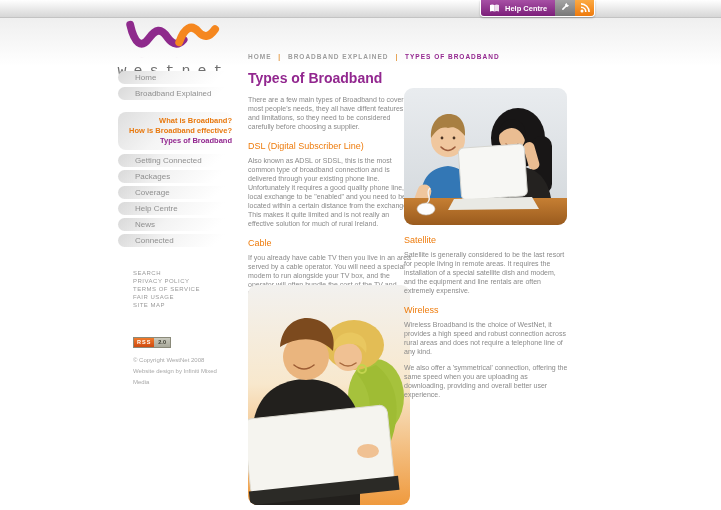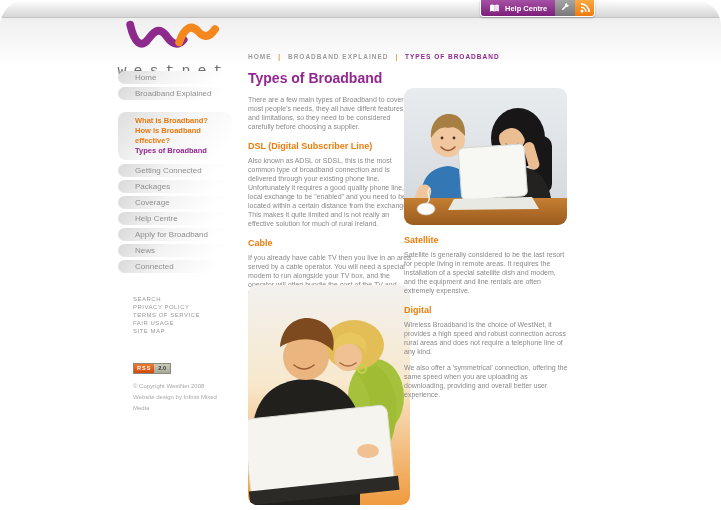--- a/index.html
+++ b/index.html
@@ -1,17 +1,17 @@
 <!DOCTYPE html>
 <html><head>
 <meta charset="utf-8">
 <style>
   html,body{margin:0;padding:0;}
   .page{position:relative;width:721px;height:510px;background:#ffffff;overflow:hidden;
-        font-family:"Liberation Sans",sans-serif;border-radius:26px;}
+        font-family:"Liberation Sans",sans-serif;}
   
   .topbar{position:absolute;top:0;left:0;width:721px;height:17px;
           background:linear-gradient(#ffffff,#d6d6d6);border-bottom:1px solid #c3c3c3;}
   .header-fade{position:absolute;top:18px;left:0;width:721px;height:48px;
           background:linear-gradient(#efefef,#ffffff);}
   .help-widget{position:absolute;top:0;left:480px;height:16px;display:flex;
           border-radius:0 0 4px 4px;overflow:hidden;box-shadow:0 1px 2px rgba(0,0,0,.25);
           border:1px solid #ffffff;border-top:none;}
   .hw-seg{display:flex;align-items:center;justify-content:center;}
   .hw-purple{background:linear-gradient(#a750a5,#7c1f7a);padding:0 8px;gap:5px;}
@@ -24,39 +24,39 @@
   .breadcrumb{position:absolute;left:248px;top:53px;font-size:6.5px;font-weight:bold;
           letter-spacing:1px;color:#9d9d9d;white-space:nowrap;}
   .breadcrumb .sep{color:#e2953a;margin:0 4px;}
   .breadcrumb .active{color:#93278f;}
   
   .sidebar{position:absolute;left:118px;top:71px;width:114px;}
   .pill{height:13px;border-radius:8px;margin-bottom:3px;
         background:linear-gradient(135deg,#d9d9d9 0%,#f3f3f3 40%,#ffffff 85%);
         font-size:8px;color:#8f8f8f;line-height:13px;padding-left:17px;cursor:pointer;
         box-shadow:0 1px 1px rgba(255,255,255,.9);}
-  .submenu{border-radius:8px;margin:12px 0 4px 0;padding:4px 0 4px 17px;
-        background:linear-gradient(135deg,#dedede 0%,#f5f5f5 45%,#ffffff 90%);}
+  .submenu{border-radius:8px;margin:12px 0 4px 0;padding:4px 0 4px 1px;
+        background:linear-gradient(135deg,#dedede 0%,#f5f5f5 45%,#ffffff 90%);text-align:right;}
   .sublink{font-size:7.5px;font-weight:bold;line-height:10px;cursor:pointer;}
   .sublink.orange{color:#e8790f;}
   .sublink.purple{color:#92278f;}
   .side-foot{margin:22px 0 0 15px;}
   .foot-link{font-size:6px;letter-spacing:.5px;color:#9b9b9b;line-height:8px;cursor:pointer;}
   .badge{margin:28px 0 0 15px;display:inline-flex;height:9px;border:1px solid #8a8a7a;cursor:pointer;}
   .badge .b-left{background:linear-gradient(#f07a2a,#cf4a10);color:#fff;font-size:5.5px;
         font-weight:bold;line-height:9px;padding:0 3px;letter-spacing:1px;}
   .badge .b-right{background:linear-gradient(#c9c9bd,#a9a99b);color:#3a3a30;font-size:5.5px;
         font-weight:bold;line-height:9px;padding:0 4px;}
   .copyright{margin:7px 0 0 15px;font-size:6px;color:#a8a8a8;line-height:11px;}
   
   .col{position:absolute;top:70px;width:166px;}
   .col-left{left:248px;}
   .col-right{left:404px;top:88px;width:164px;}
   .page-title{font-size:14px;font-weight:bold;color:#92278f;margin:0 0 9px 0;}
-  .sec-head{font-size:9px;font-weight:bold;color:#ee7c0d;margin:10px 0 5px 0;}
+  .sec-head{font-size:9px;font-weight:normal;color:#ee7c0d;margin:10px 0 5px 0;}
   .body-p{font-size:7px;line-height:9px;color:#8a8a8a;margin:0 0 7px 0;}
   .photo{border-radius:9px;overflow:hidden;display:block;}
   .photo-couple{position:absolute;left:248px;top:285px;width:162px;height:220px;}
   .photo-family{width:163px;height:137px;margin-bottom:6px;}
   .photo svg{display:block;}
 </style>
 </head>
 <body>
 
 <div class="page">
@@ -127,21 +127,20 @@
     <div class="submenu">
       <div class="sublink orange">What is Broadband?</div>
       <div class="sublink orange">How is Broadband effective?</div>
       <div class="sublink purple">Types of Broadband</div>
     </div>
 
     <div class="pill">Getting Connected</div>
     <div class="pill">Packages</div>
     <div class="pill">Coverage</div>
     <div class="pill">Help Centre</div>
-    <div class="pill">Apply for Broadband</div>
     <div class="pill">News</div>
     <div class="pill">Connected</div>
 
     <div class="side-foot">
       <div class="foot-link">SEARCH</div>
       <div class="foot-link">PRIVACY POLICY</div>
       <div class="foot-link">TERMS OF SERVICE</div>
       <div class="foot-link">FAIR USAGE</div>
       <div class="foot-link">SITE MAP</div>
     </div>
@@ -240,18 +239,18 @@
         <path d="M50,111 L128,109 L135,121 L44,122 Z" fill="#e9e9e4"></path>
 
         <path d="M22,116 C30,110 20,106 26,100" stroke="#f2f2f2" stroke-width="1.4" fill="none"></path>
         <ellipse cx="22" cy="121" rx="9" ry="6" fill="#fdfdfd" stroke="#c9c9c9" stroke-width="0.6"></ellipse>
       </svg>
     </div>
 
     <h2 class="sec-head">Satellite</h2>
     <p class="body-p">Satellite is generally considered to be the last resort for people living in remote areas. It requires the installation of a special satellite dish and modem, and the equipment and line rentals are often extremely expensive.</p>
 
-    <h2 class="sec-head">Digital</h2>
+    <h2 class="sec-head">Wireless</h2>
     <p class="body-p">Wireless Broadband is the choice of WestNet, it provides a high speed and robust connection across rural areas and does not require a telephone line of any kind.</p>
     <p class="body-p">We also offer a 'symmetrical' connection, offering the same speed when you are uploading as downloading, providing and overall better user experience.</p>
   </div>
 
 </div>
 
 </body></html>

